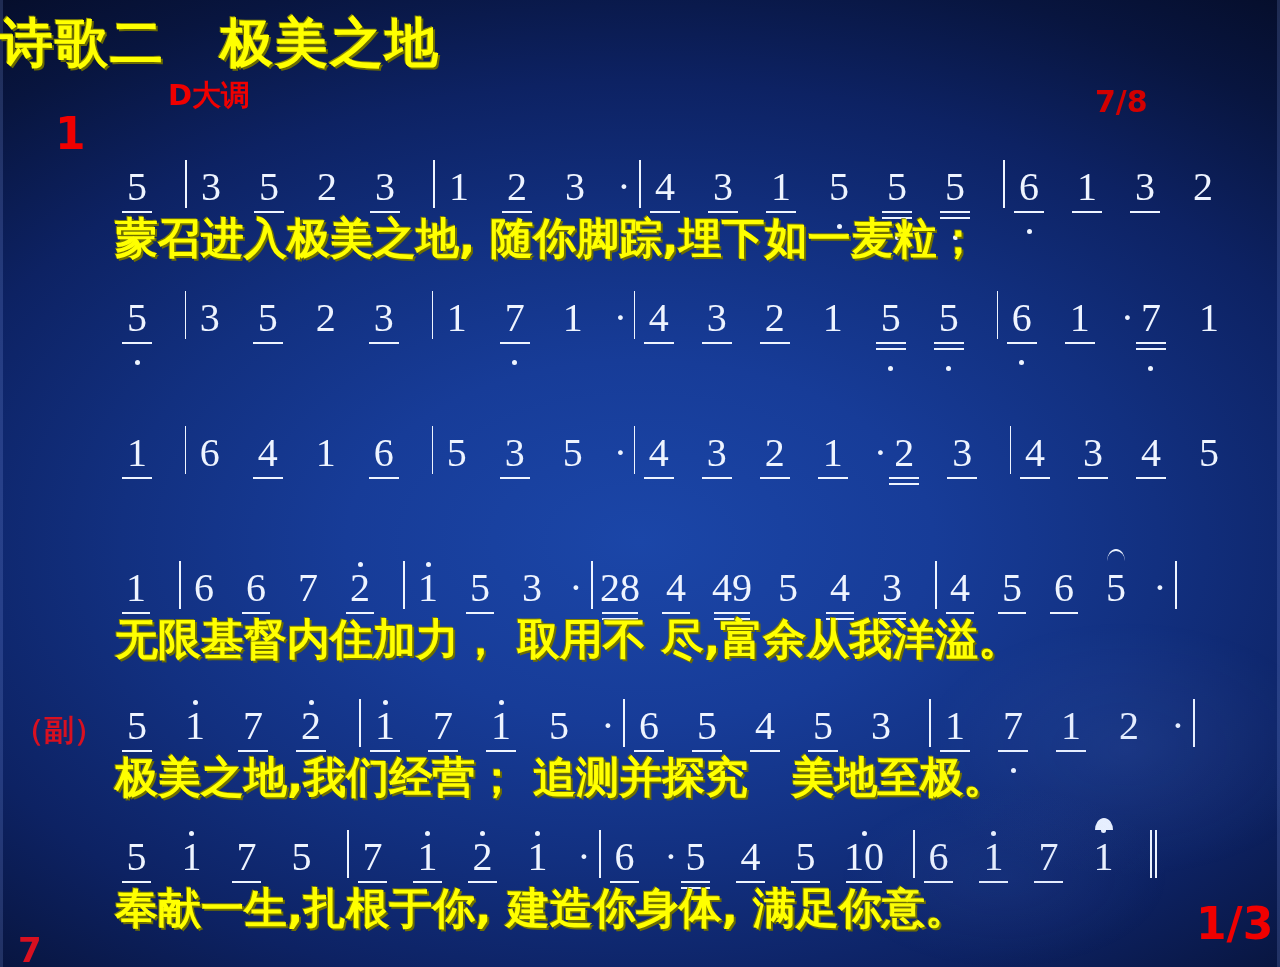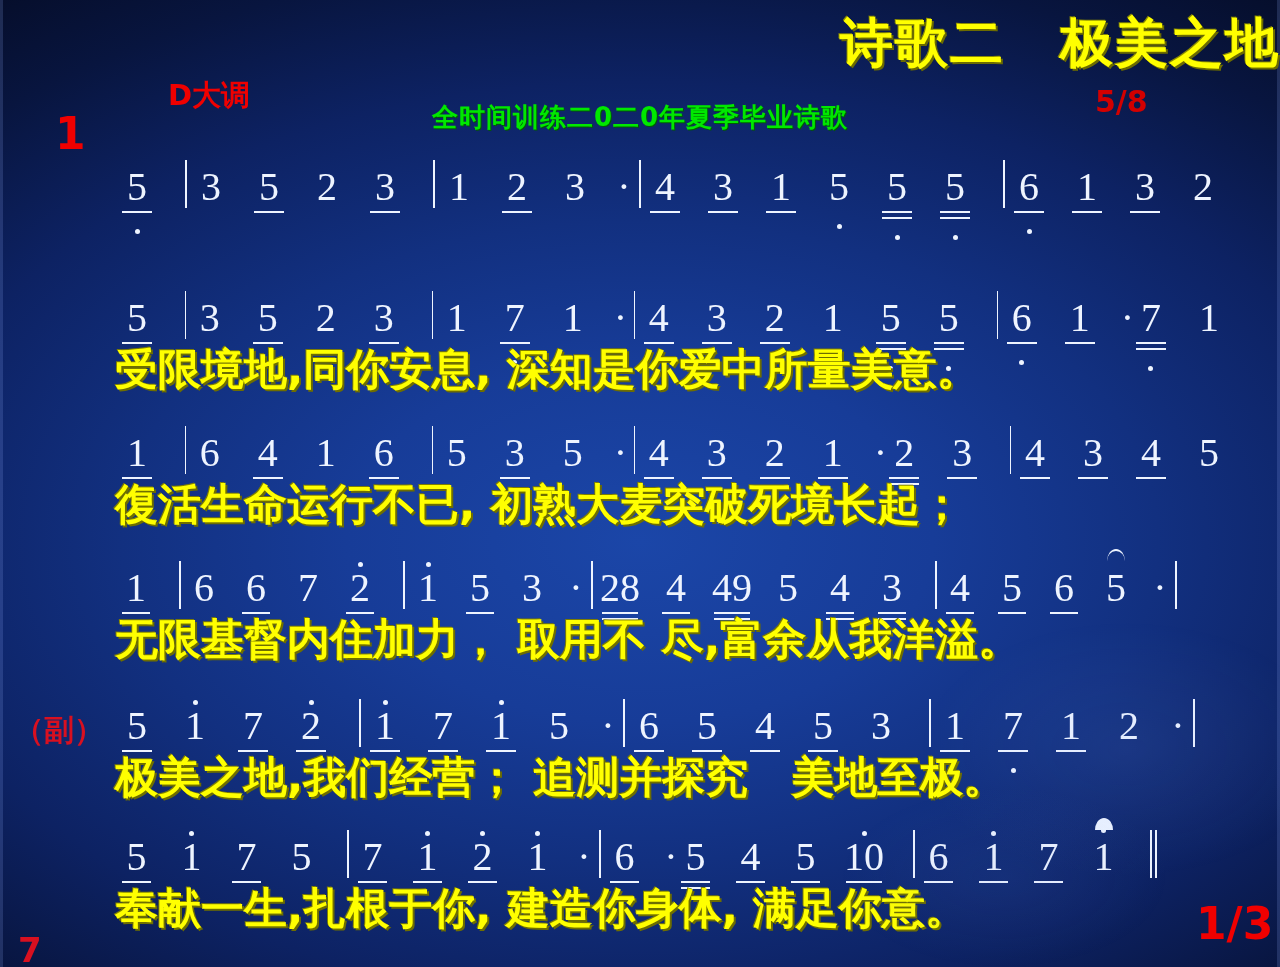--- a/index.html
+++ b/index.html
@@ -22,21 +22,21 @@
     background:
       radial-gradient(ellipse 60% 48% at 62% 40%, rgba(120,160,255,.10) 0%, rgba(120,160,255,0) 62%),
       radial-gradient(ellipse 42% 30% at 40% 70%, rgba(90,130,230,.09) 0%, rgba(90,130,230,0) 70%);
     border-radius:50%;
     pointer-events:none;
   }
   .frame-line{position:absolute;background:rgba(150,180,255,.18);pointer-events:none;}
 
   
   .title{
-    position:absolute;top:8px;left:0;width:1280px;text-align:right;
+    position:absolute;top:8px;left:0;width:1280px;text-align:left;
     font-family:"DejaVu Sans","Liberation Sans",sans-serif;
     font-size:53px;font-weight:bold;color:#ffff00;letter-spacing:2px;
     text-shadow:2px 2px 0 #6b6b00,-1px -1px 0 #8a8a00;
     white-space:pre;
   }
   .subtitle{
     position:absolute;top:100px;left:0;width:1280px;text-align:center;
     font-family:"DejaVu Sans","Liberation Sans",sans-serif;
     font-size:26px;font-weight:bold;color:#00e800;letter-spacing:1px;
     text-shadow:1px 1px 0 #025c02;
@@ -134,23 +134,22 @@
 </style>
 </head>
 <body>
 
 <div id="slide">
 
   <div class="frame-line" style="left:0;top:0;width:3px;height:967px;"></div>
   <div class="frame-line" style="right:0;top:0;width:3px;height:967px;"></div>
 
   <div class="title">诗歌二　极美之地</div>
-  <div class="subtitle">全时间训练二0二0年夏季毕业诗歌</div>
   <div class="key-sig">D大调</div>
-  <div class="time-sig">5/8</div>
+  <div class="time-sig">7/8</div>
   <div class="verse-num">1</div>
   <div class="chorus-mark">（副）</div>
   <div class="page-num">1/3</div>
   <div class="corner-mark">7</div>
 
   <div class="system" style="top:152px;">
     <div class="notation">
         <span class="n lo b1" style="min-width: 34px; margin-right: 24px;"><span class="glyph">5</span></span>
         <span class="bar"></span>
         <span class="n" style="min-width: 34px; margin-right: 24px;"><span class="glyph">3</span></span>
@@ -168,20 +167,21 @@
         <span class="n b1" style="min-width: 34px; margin-right: 24px;"><span class="glyph">1</span></span>
         <span class="n lo" style="min-width: 34px; margin-right: 24px;"><span class="glyph">5</span></span>
         <span class="n lo b2" style="min-width: 34px; margin-right: 24px;"><span class="glyph">5</span></span>
         <span class="n lo b2" style="min-width: 34px; margin-right: 24px;"><span class="glyph">5</span></span>
         <span class="bar"></span>
         <span class="n lo b1" style="min-width: 34px; margin-right: 24px;"><span class="glyph">6</span></span>
         <span class="n b1" style="min-width: 34px; margin-right: 24px;"><span class="glyph">1</span></span>
         <span class="n b1" style="min-width: 34px; margin-right: 24px;"><span class="glyph">3</span></span>
         <span class="n" style="min-width: 34px; margin-right: 24px;"><span class="glyph">2</span></span>
       </div>
+    <div class="lyric">蒙召进入极美之地, 随你脚踪,埋下如一麦粒；</div>
   </div>
 
   <div class="system" style="top:283px;">
     <div class="notation">
         <span class="n lo b1" style="min-width: 34px; margin-right: 24px;"><span class="glyph">5</span></span>
         <span class="bar"></span>
         <span class="n" style="min-width: 34px; margin-right: 24px;"><span class="glyph">3</span></span>
         <span class="n b1" style="min-width: 34px; margin-right: 24px;"><span class="glyph">5</span></span>
         <span class="n" style="min-width: 34px; margin-right: 24px;"><span class="glyph">2</span></span>
         <span class="n b1" style="min-width: 34px; margin-right: 24px;"><span class="glyph">3</span></span>
@@ -197,21 +197,20 @@
         <span class="n" style="min-width: 34px; margin-right: 24px;"><span class="glyph">1</span></span>
         <span class="n lo b2" style="min-width: 34px; margin-right: 24px;"><span class="glyph">5</span></span>
         <span class="n lo b2" style="min-width: 34px; margin-right: 24px;"><span class="glyph">5</span></span>
         <span class="bar"></span>
         <span class="n lo b1" style="min-width: 34px; margin-right: 24px;"><span class="glyph">6</span></span>
         <span class="n b1" style="min-width: 34px; margin-right: 24px;"><span class="glyph">1</span></span>
         <span class="dot">·</span>
         <span class="n lo b2" style="min-width: 34px; margin-right: 24px;"><span class="glyph">7</span></span>
         <span class="n" style="min-width: 34px; margin-right: 24px;"><span class="glyph">1</span></span>
       </div>
-    <div class="lyric">受限境地,同你安息, 深知是你爱中所量美意。</div>
   </div>
 
   <div class="system" style="top:418px;">
     <div class="notation">
         <span class="n b1" style="min-width: 34px; margin-right: 24px;"><span class="glyph">1</span></span>
         <span class="bar"></span>
         <span class="n" style="min-width: 34px; margin-right: 24px;"><span class="glyph">6</span></span>
         <span class="n b1" style="min-width: 34px; margin-right: 24px;"><span class="glyph">4</span></span>
         <span class="n" style="min-width: 34px; margin-right: 24px;"><span class="glyph">1</span></span>
         <span class="n b1" style="min-width: 34px; margin-right: 24px;"><span class="glyph">6</span></span>
@@ -227,21 +226,20 @@
         <span class="n b1" style="min-width: 34px; margin-right: 24px;"><span class="glyph">1</span></span>
         <span class="dot">·</span>
         <span class="n b2" style="min-width: 34px; margin-right: 24px;"><span class="glyph">2</span></span>
         <span class="n b1" style="min-width: 34px; margin-right: 24px;"><span class="glyph">3</span></span>
         <span class="bar"></span>
         <span class="n b1" style="min-width: 34px; margin-right: 24px;"><span class="glyph">4</span></span>
         <span class="n b1" style="min-width: 34px; margin-right: 24px;"><span class="glyph">3</span></span>
         <span class="n b1" style="min-width: 34px; margin-right: 24px;"><span class="glyph">4</span></span>
         <span class="n" style="min-width: 34px; margin-right: 24px;"><span class="glyph">5</span></span>
       </div>
-    <div class="lyric">復活生命运行不已, 初熟大麦突破死境长起；</div>
   </div>
 
   <div class="system" style="top:553px;">
     <div class="notation">
         <span class="n b1" style="min-width: 32px; margin-right: 20px;"><span class="glyph">1</span></span>
         <span class="bar"></span>
         <span class="n" style="min-width: 32px; margin-right: 20px;"><span class="glyph">6</span></span>
         <span class="n b1" style="min-width: 32px; margin-right: 20px;"><span class="glyph">6</span></span>
         <span class="n" style="min-width: 32px; margin-right: 20px;"><span class="glyph">7</span></span>
         <span class="n hi b1" style="min-width: 32px; margin-right: 20px;"><span class="glyph">2</span></span>

